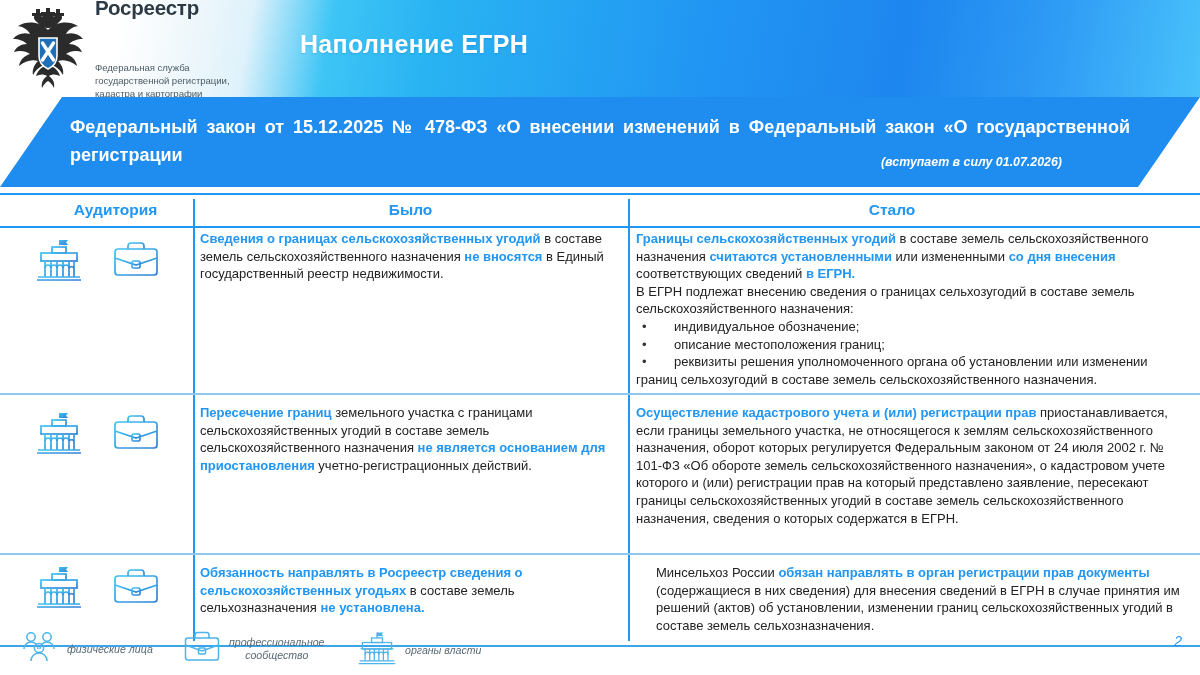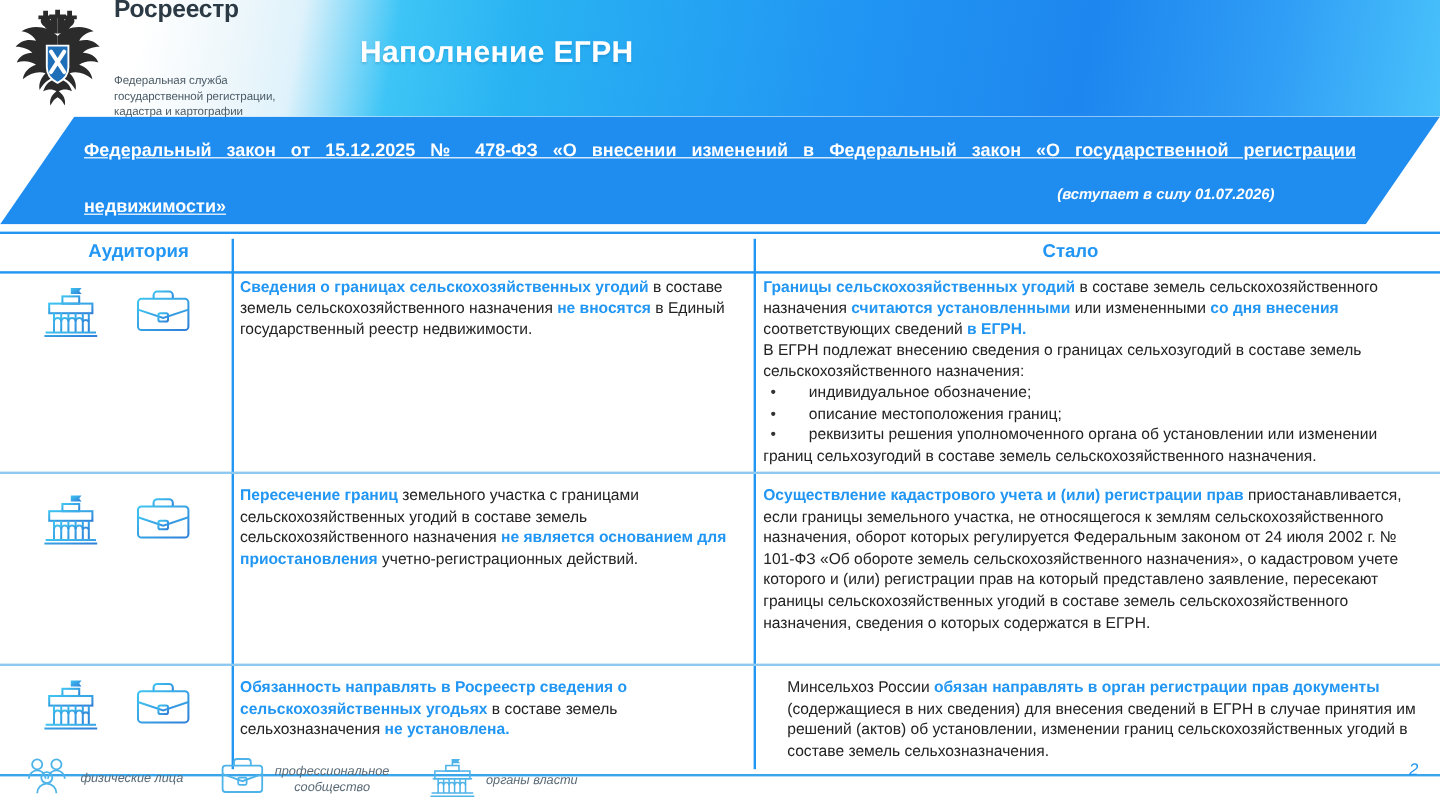--- a/index.html
+++ b/index.html
@@ -56,25 +56,24 @@
   
   .law-banner {
     position: absolute; left: 0; top: 97px;
     width: 1200px; height: 90px;
     background: #1f8cf0;
     clip-path: polygon(62px 0px, 1200px 0px, 1138px 90px, 0px 90px);
   }
   .law-text {
     position: absolute; left: 70px; top: 17px;
     width: 1060px;
-    font-size: 15px; font-weight: bold; color: #ffffff;
+    font-size: 18px; font-weight: bold; color: #ffffff;
     line-height: 1.55;
     text-align: justify;
     text-justify: inter-word;
-    text-decoration: underline;
   }
   .law-line1 { display: block; text-align: justify; }
   .law-line1::after { content: ""; display: inline-block; width: 100%; }
   .law-line2 { display: block; }
   .law-effective {
     position: absolute; right: 138px; top: 58px;
     font-size: 12.4px; font-style: italic; font-weight: bold; color: #ffffff;
   }
 
   
@@ -187,20 +186,21 @@
     <div class="law-effective">(вступает в силу 01.07.2026)</div>
   </div>
 
   <div class="tbl">
     <div class="tbl-head-line"></div>
 
     <div class="tbl-vline" style="left:193px; top:6px; height:442px;"></div>
     <div class="tbl-vline" style="left:628px; top:6px; height:442px;"></div>
 
     <div class="col-head ch-aud">Аудитория</div>
+    <div class="col-head ch-bylo">Было</div>
     <div class="col-head ch-stalo">Стало</div>
 
     <div class="tbl-rowline strong" style="top:33px;"></div>
 
     <div class="tbl-rowline" style="top:200px;"></div>
     <div class="tbl-rowline" style="top:360px;"></div>
 
     <div class="icon-pair" style="top:44px;">
       <span>
         <svg width="52" height="46" viewBox="0 0 52 46" fill="none" stroke="url(#g1)" stroke-width="1.7">

